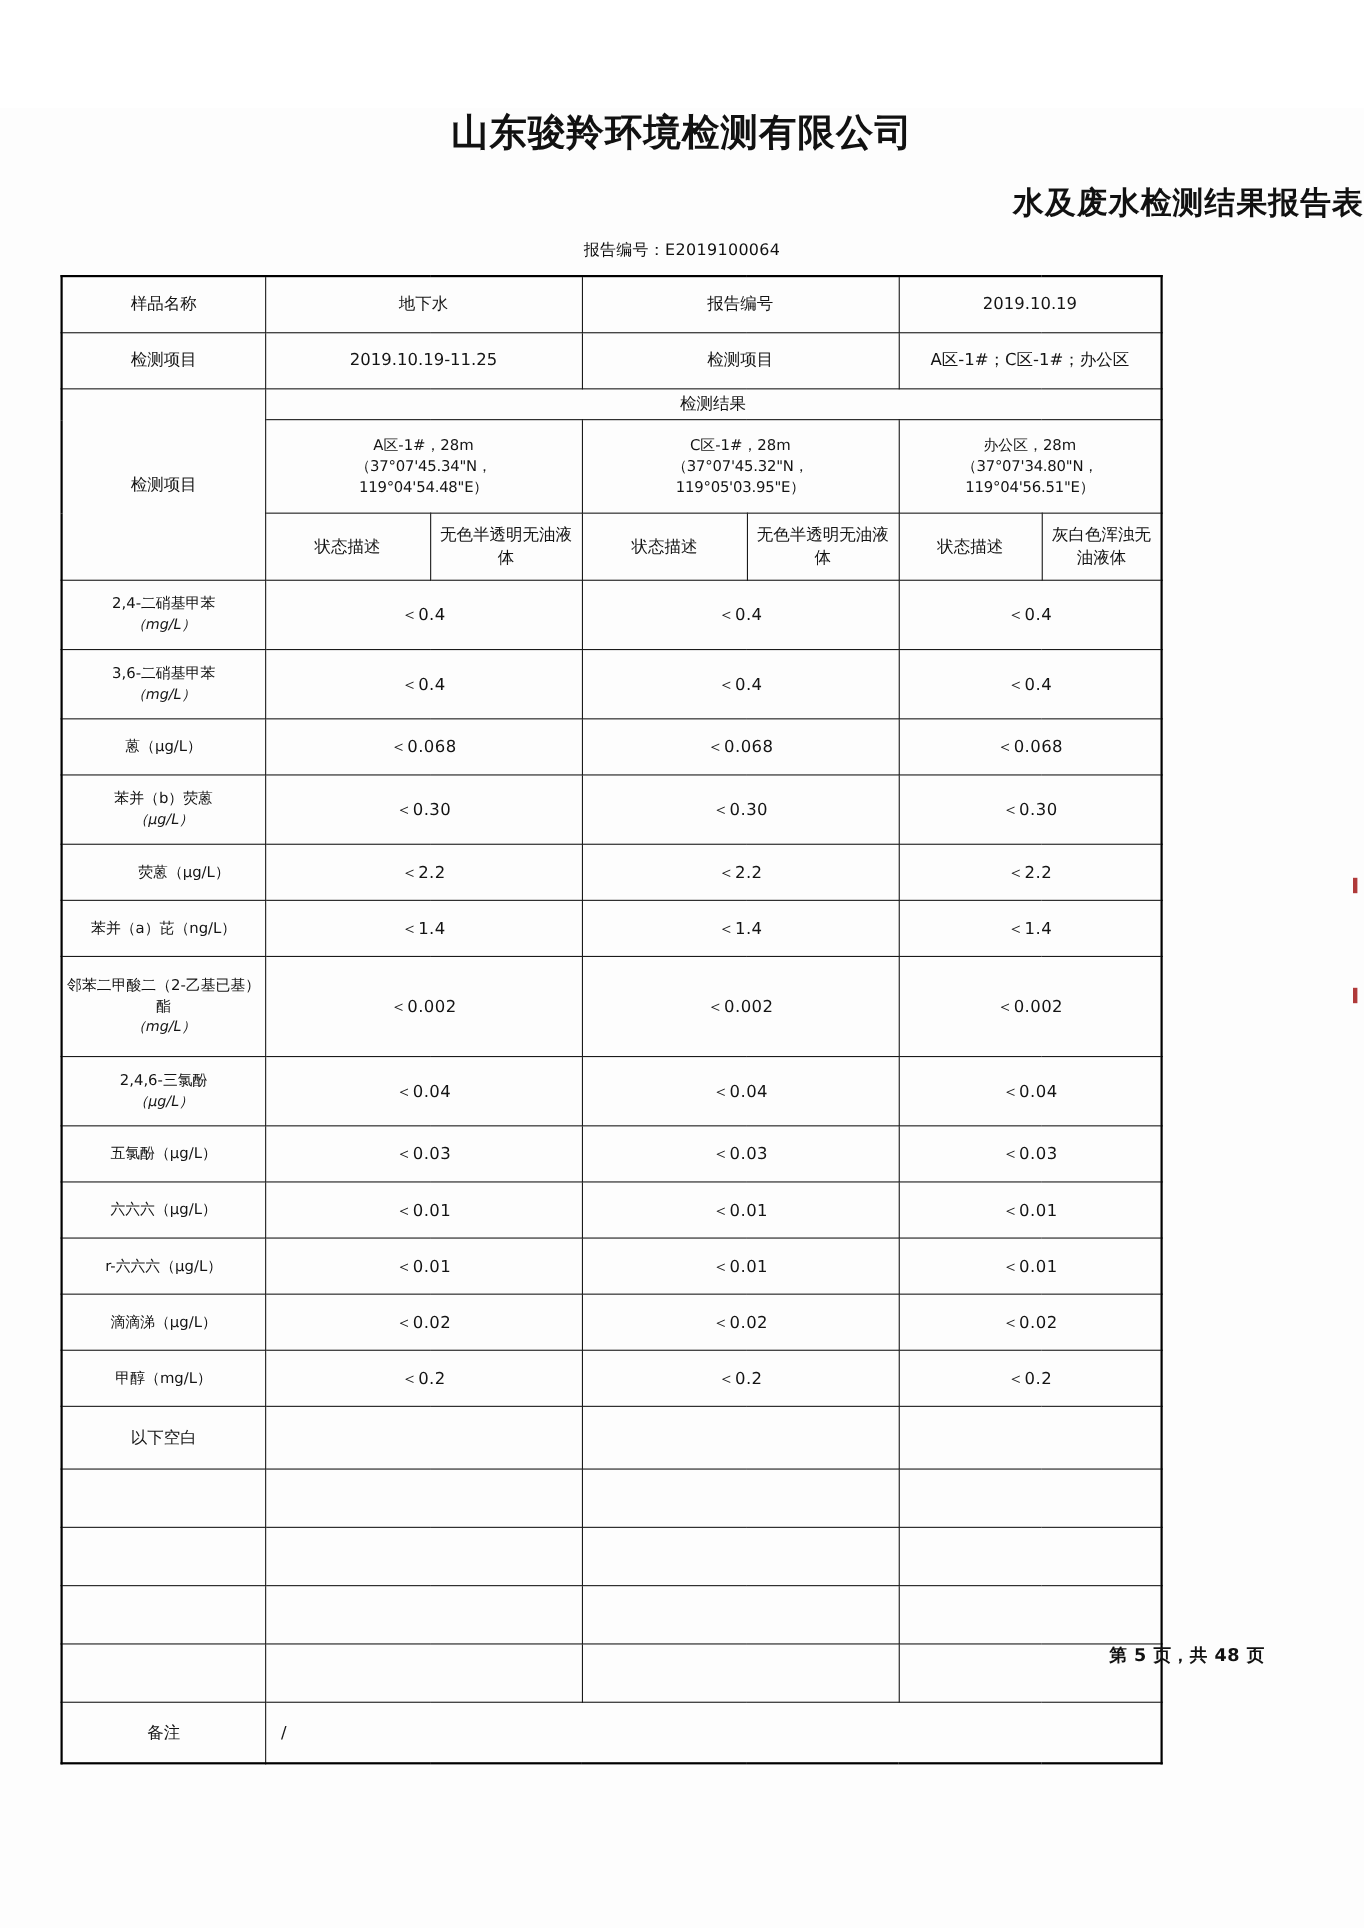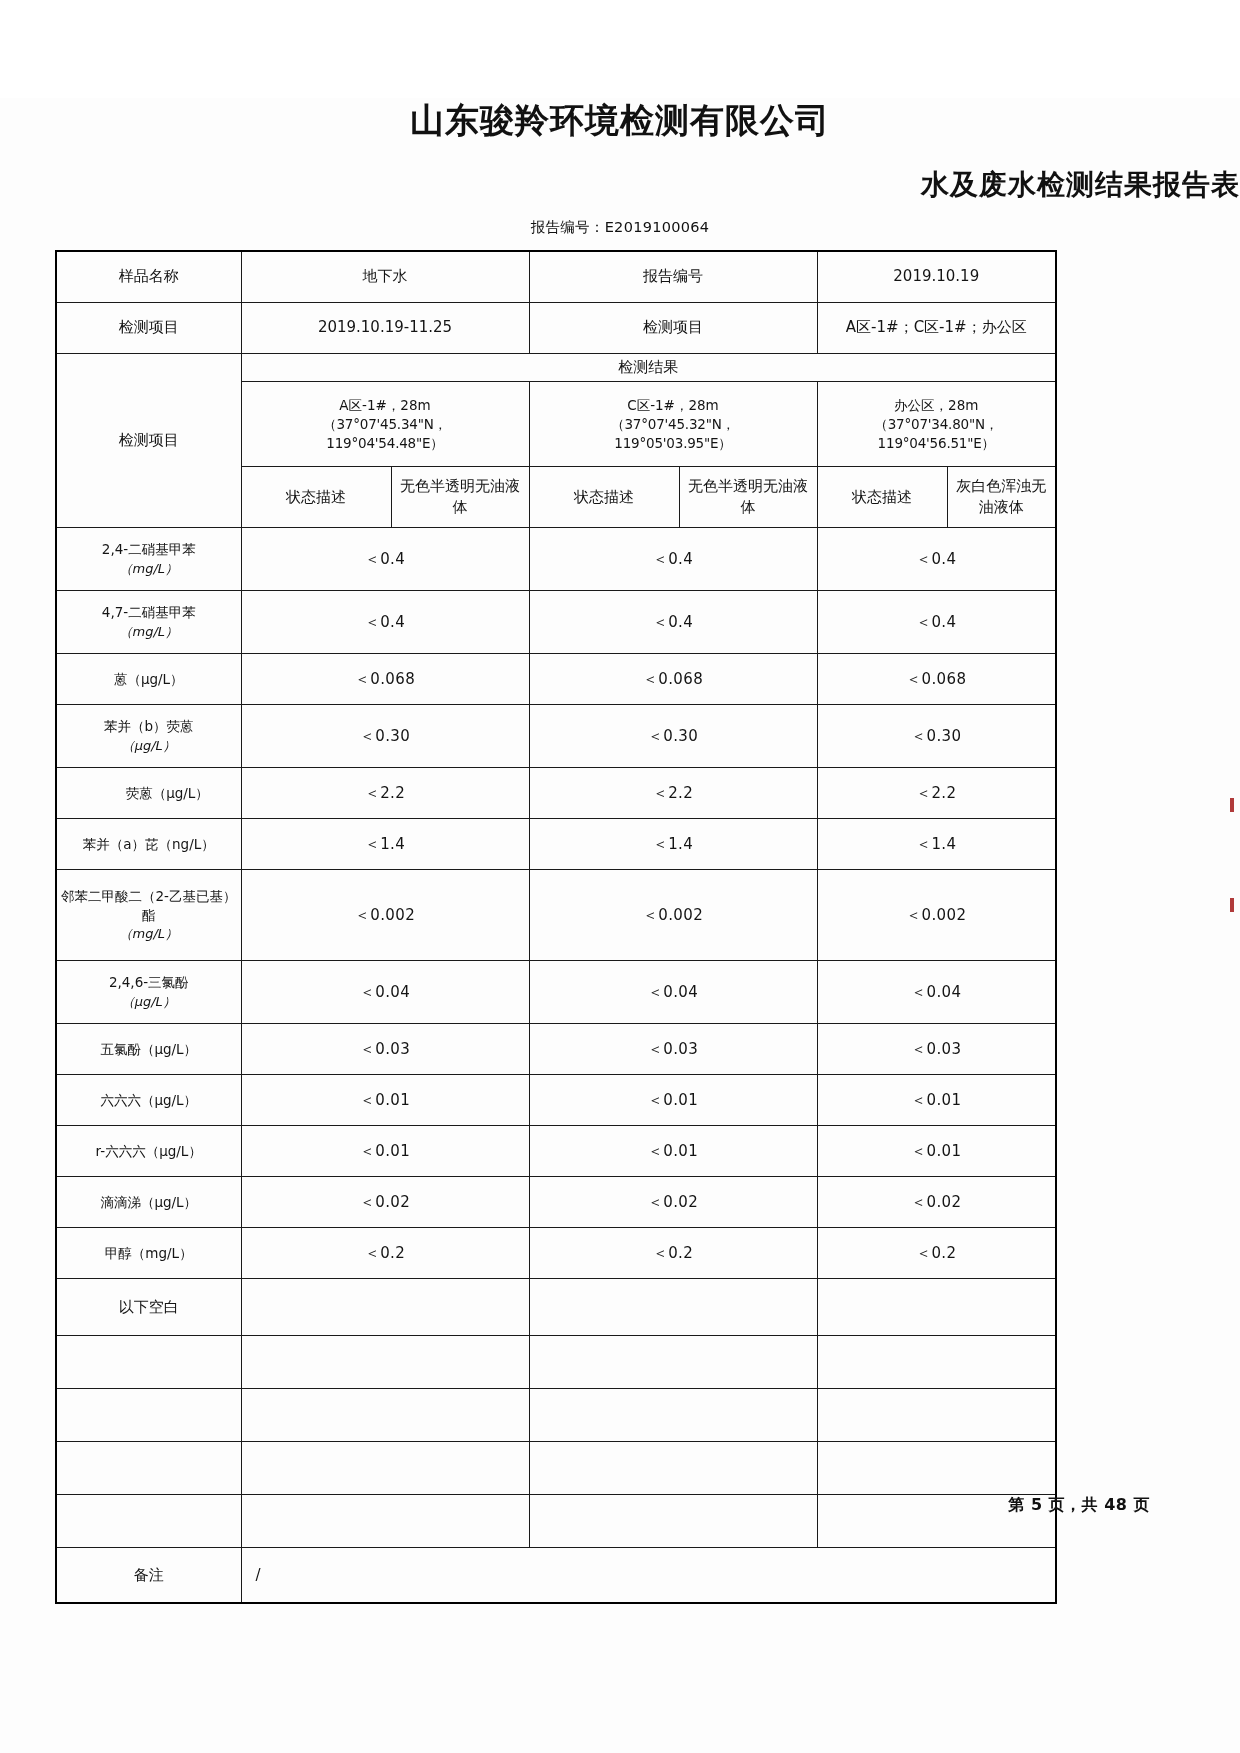--- a/index.html
+++ b/index.html
@@ -176,21 +176,21 @@
             <td style="height: 56px;">
               <div class="cell-sm">2,4-二硝基甲苯</div>
               <div class="unit">（mg/L）</div>
             </td>
             <td colspan="2" class="result-val">＜0.4</td>
             <td colspan="2" class="result-val">＜0.4</td>
             <td colspan="2" class="result-val">＜0.4</td>
           </tr>
           <tr>
             <td style="height: 56px;">
-              <div class="cell-sm">4,7-二硝基甲苯</div>
+              <div class="cell-sm">3,6-二硝基甲苯</div>
               <div class="unit">（mg/L）</div>
             </td>
             <td colspan="2" class="result-val">＜0.4</td>
             <td colspan="2" class="result-val">＜0.4</td>
             <td colspan="2" class="result-val">＜0.4</td>
           </tr>
           <tr>
             <td style="height: 44px;">
               <div class="cell-sm">蒽（μg/L）</div>
             </td>

